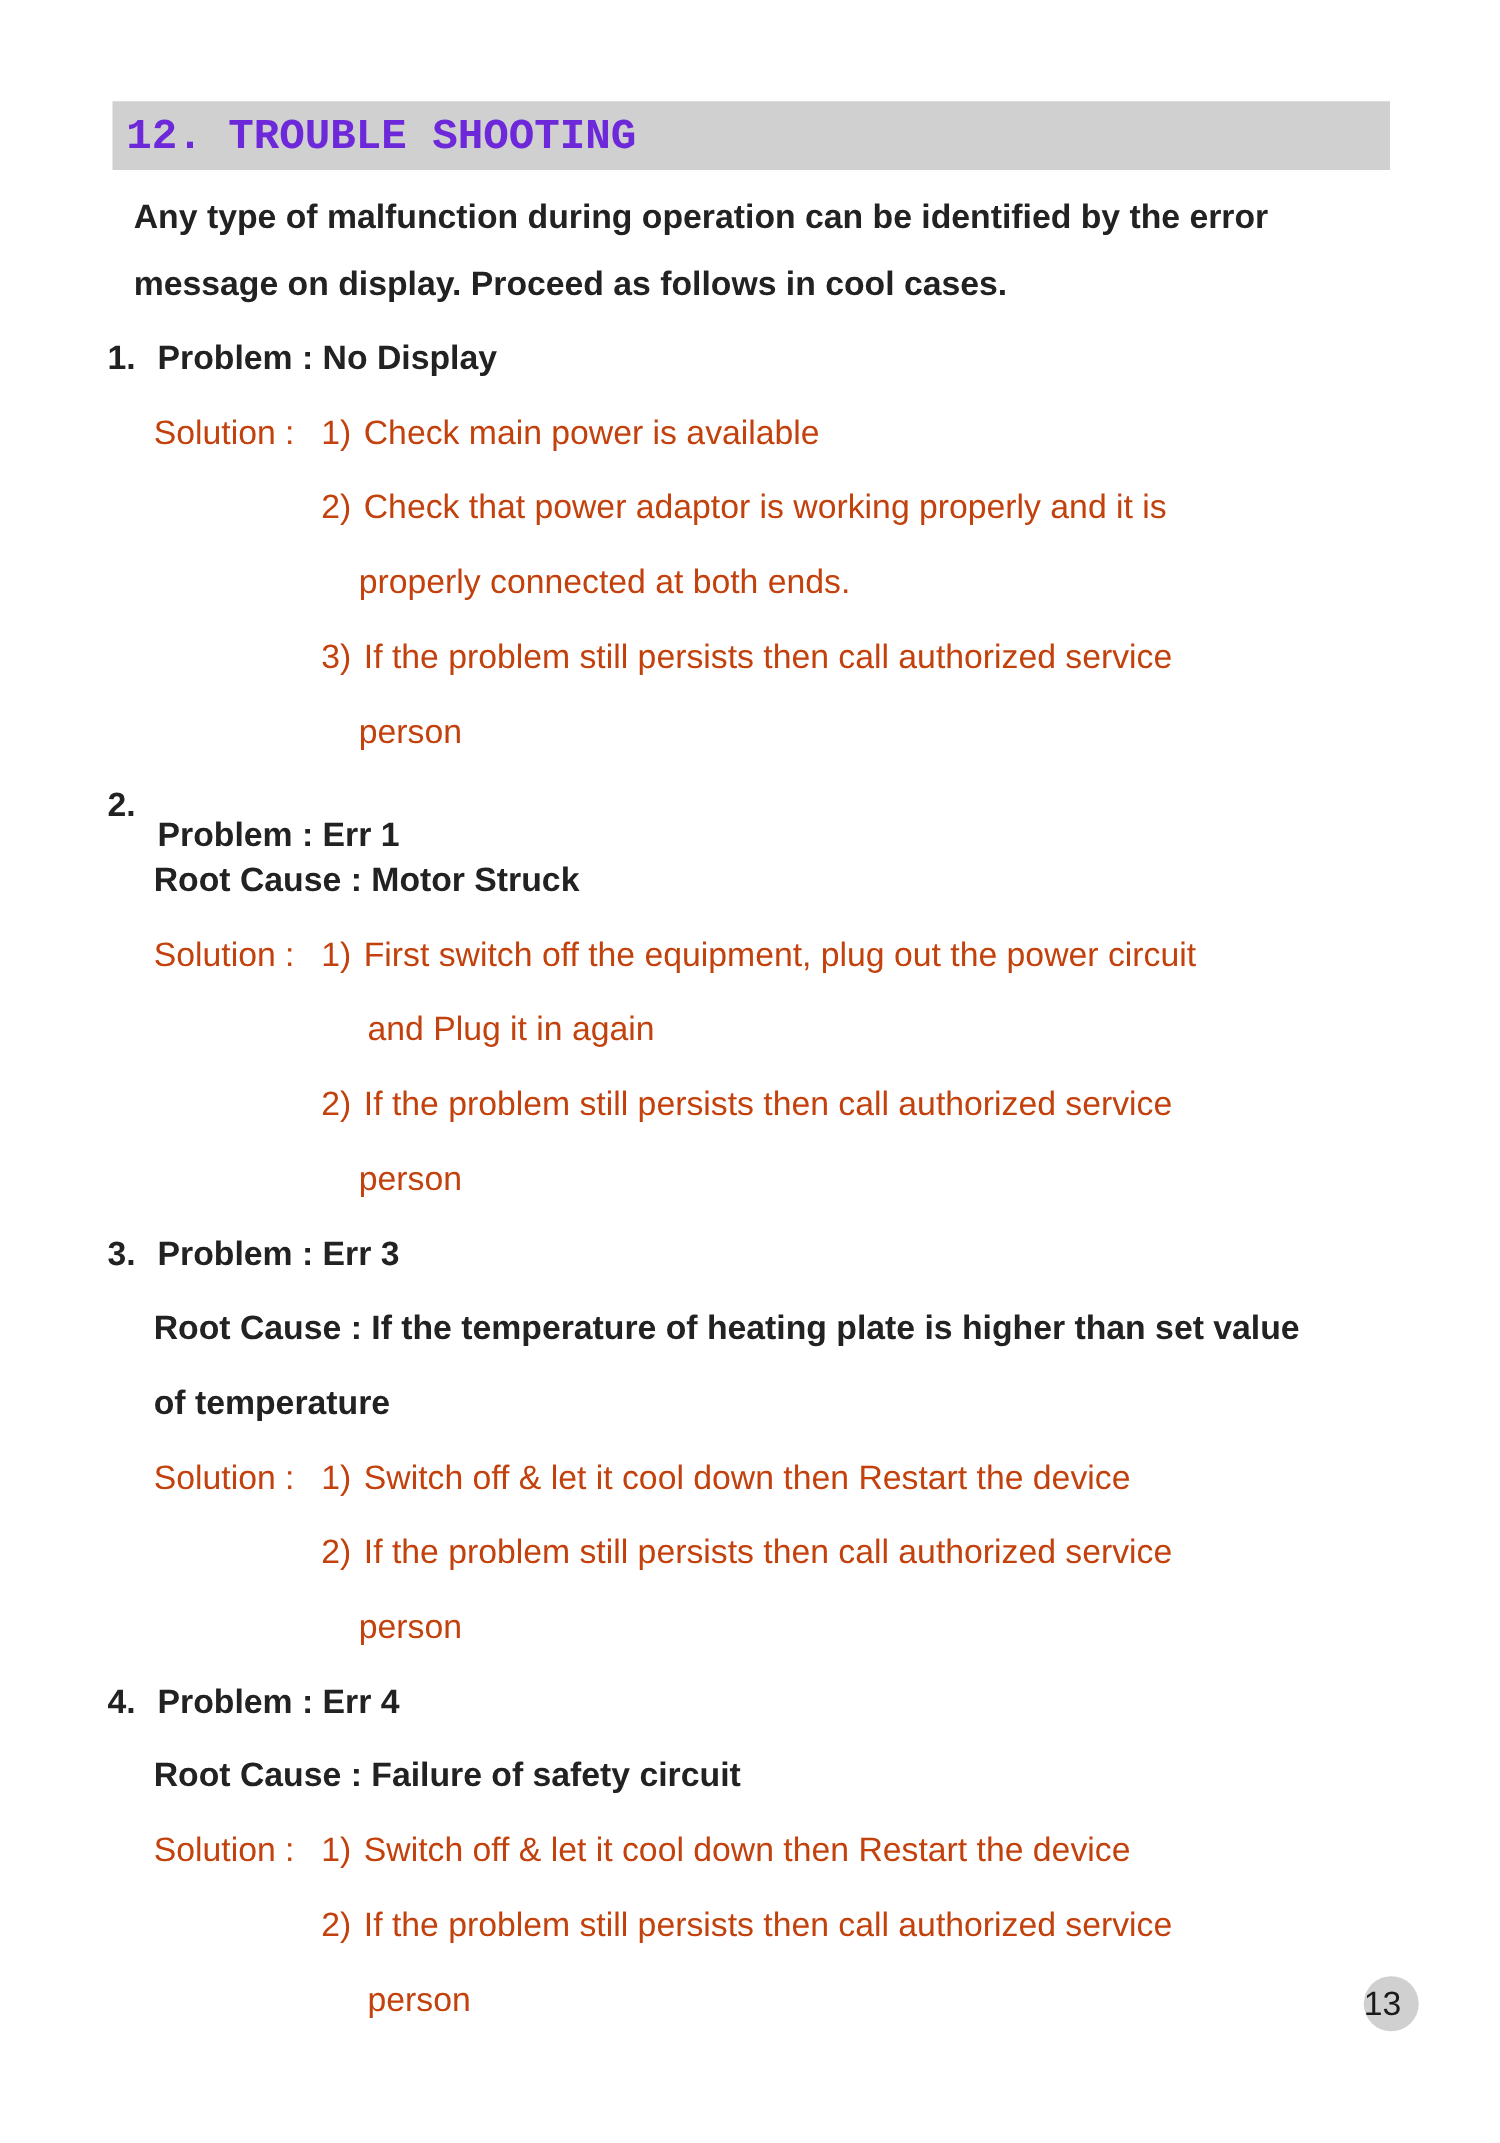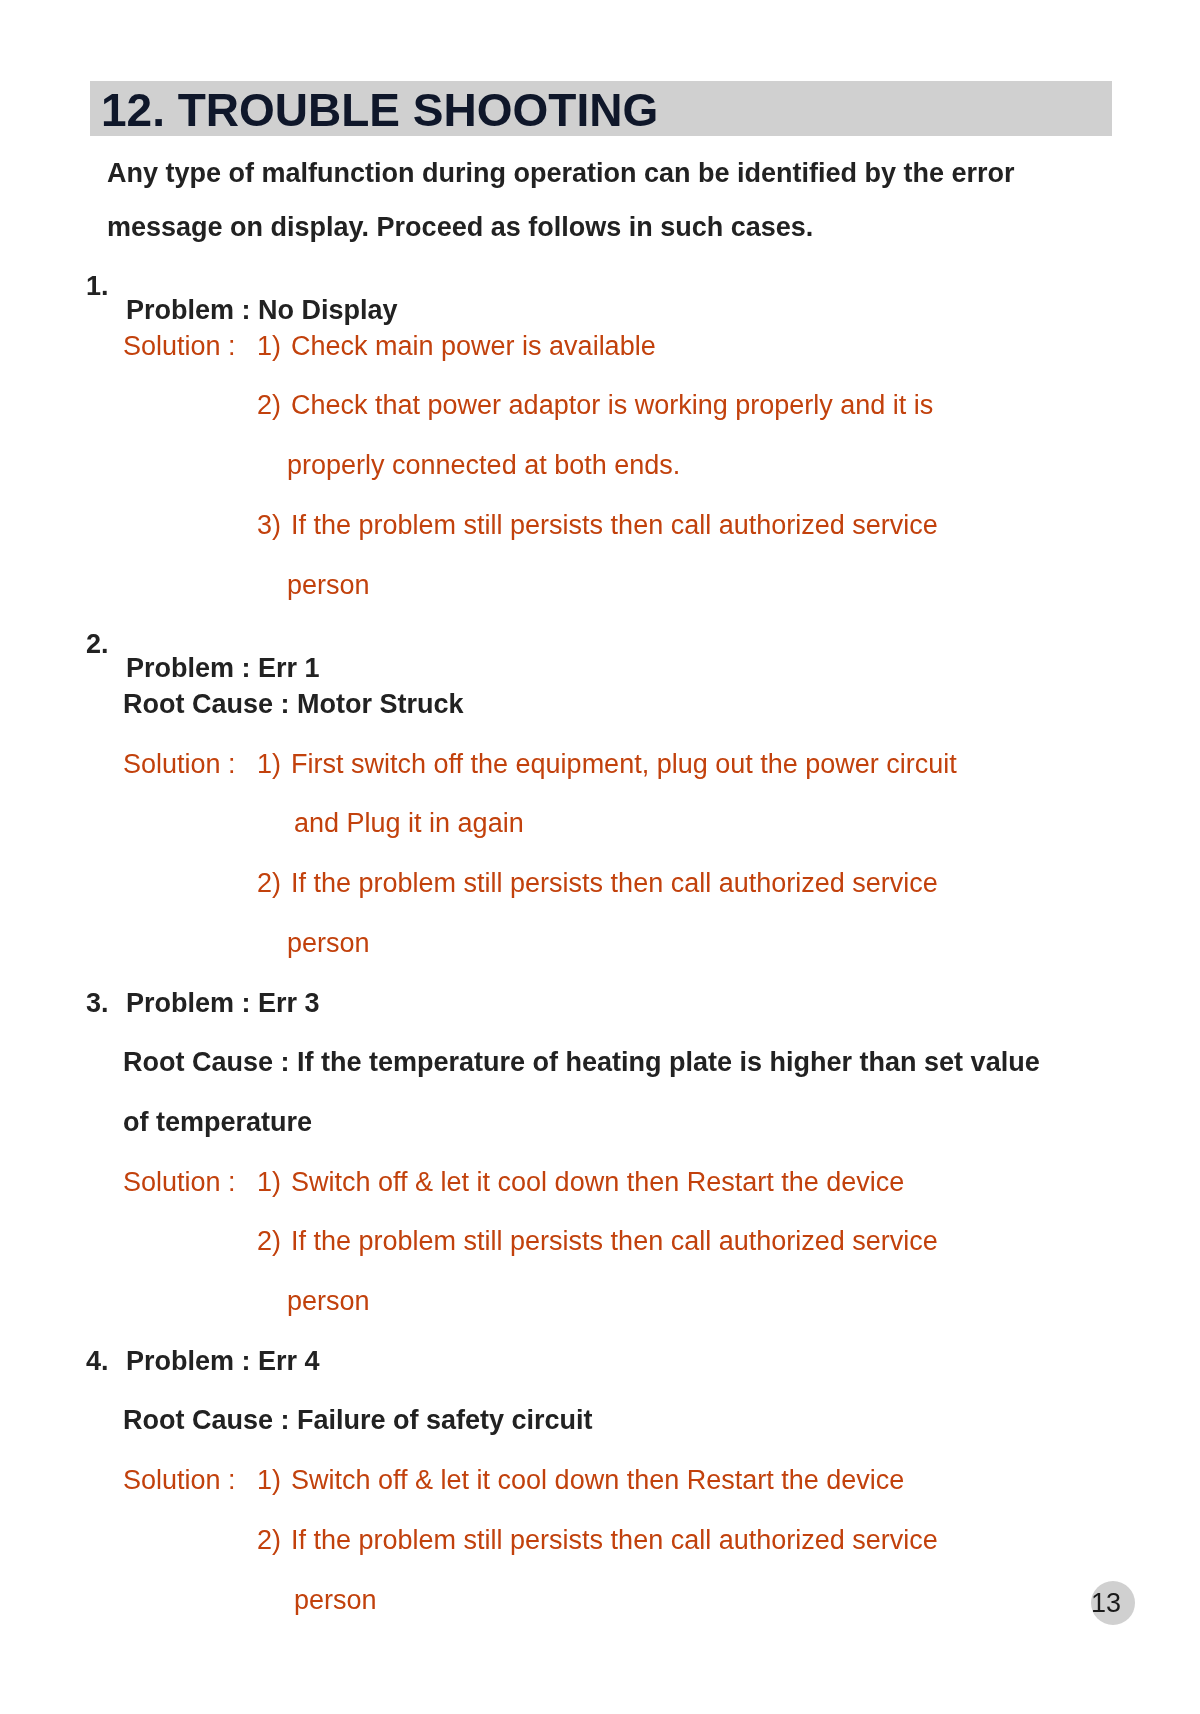--- a/index.html
+++ b/index.html
@@ -22,24 +22,24 @@
     width: 1022px;
     height: 55px;
     background: #d0d0d0;
   }
   .title-text {
     position: absolute;
     left: 11px;
     top: 0;
     height: 55px;
     line-height: 58px;
-    font-family: Liberation Sans, sans-serif;
+    font-family: Liberation Mono, monospace;
     font-weight: bold;
-    font-size: 46px;
-    color: #0f172a;
+    font-size: 34px;
+    color: #6d28d9;
     letter-spacing: 0px;
     white-space: nowrap;
   }
   .line {
     position: absolute;
     height: 40px;
     line-height: 40px;
     font-size: 27px;
     white-space: nowrap;
     color: #c2410c;
@@ -60,25 +60,25 @@
   }
 </style>
 </head>
 <body>
 
 <div class="title-bar">
   <span class="title-text">12. TROUBLE SHOOTING</span>
 </div>
 
 <div class="line bold intro" style="left:86px; top:153px;">Any type of malfunction during operation can be identified by the error</div>
-<div class="line bold intro" style="left:86px; top:207px;">message on display. Proceed as follows in such cases.</div>
+<div class="line bold intro" style="left:86px; top:207px;">message on display. Proceed as follows in cool cases.</div>
 
 <div>
   <div class="line bold" style="left:86px; top:266px;">1.</div>
-  <div class="line bold" style="left:126px; top:266px;margin-top:24px;">Problem : No Display</div>
+  <div class="line bold" style="left:126px; top:266px;">Problem : No Display</div>
 
   <div class="line" style="left:123px; top:326px;">Solution :</div>
   <div class="line" style="left:257px; top:326px;">1)</div>
   <div class="line" style="left:291px; top:326px;">Check main power is available</div>
 
   <div class="line" style="left:257px; top:385px;">2)</div>
   <div class="line" style="left:291px; top:385px;">Check that power adaptor is working properly and it is</div>
   <div class="line" style="left:287px; top:445px;">properly connected at both ends.</div>
 
   <div class="line" style="left:257px; top:505px;">3)</div>

